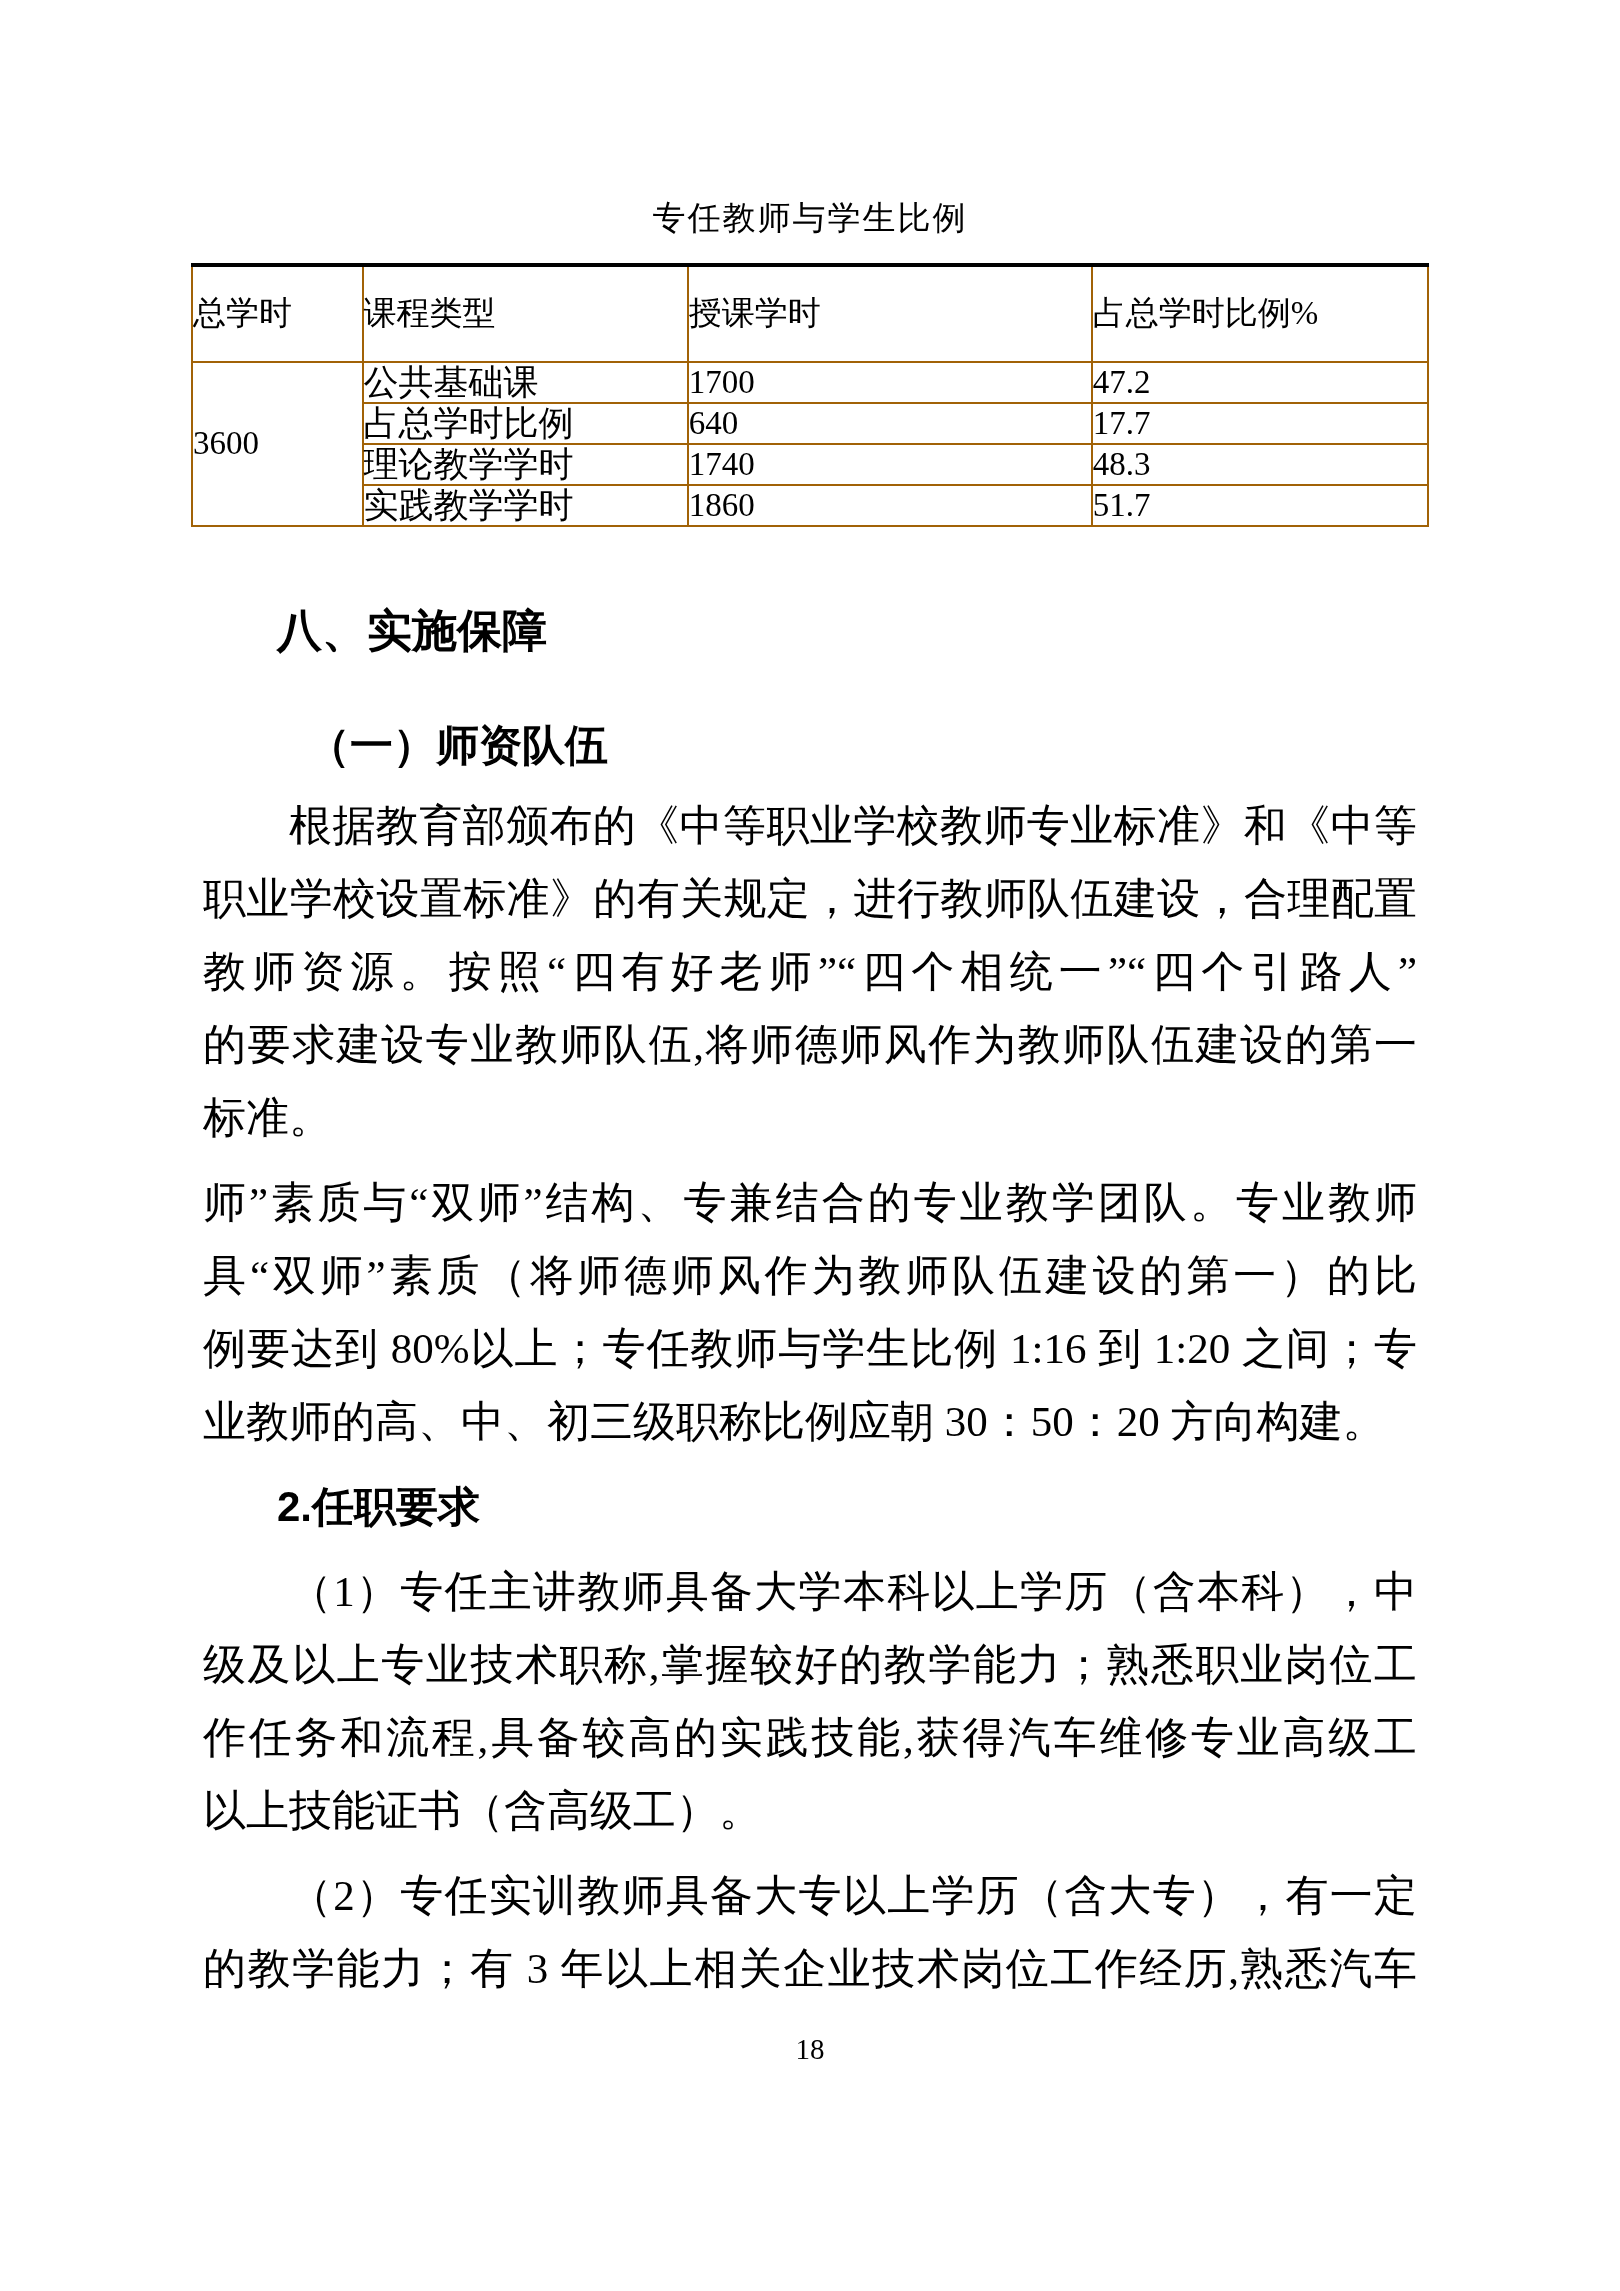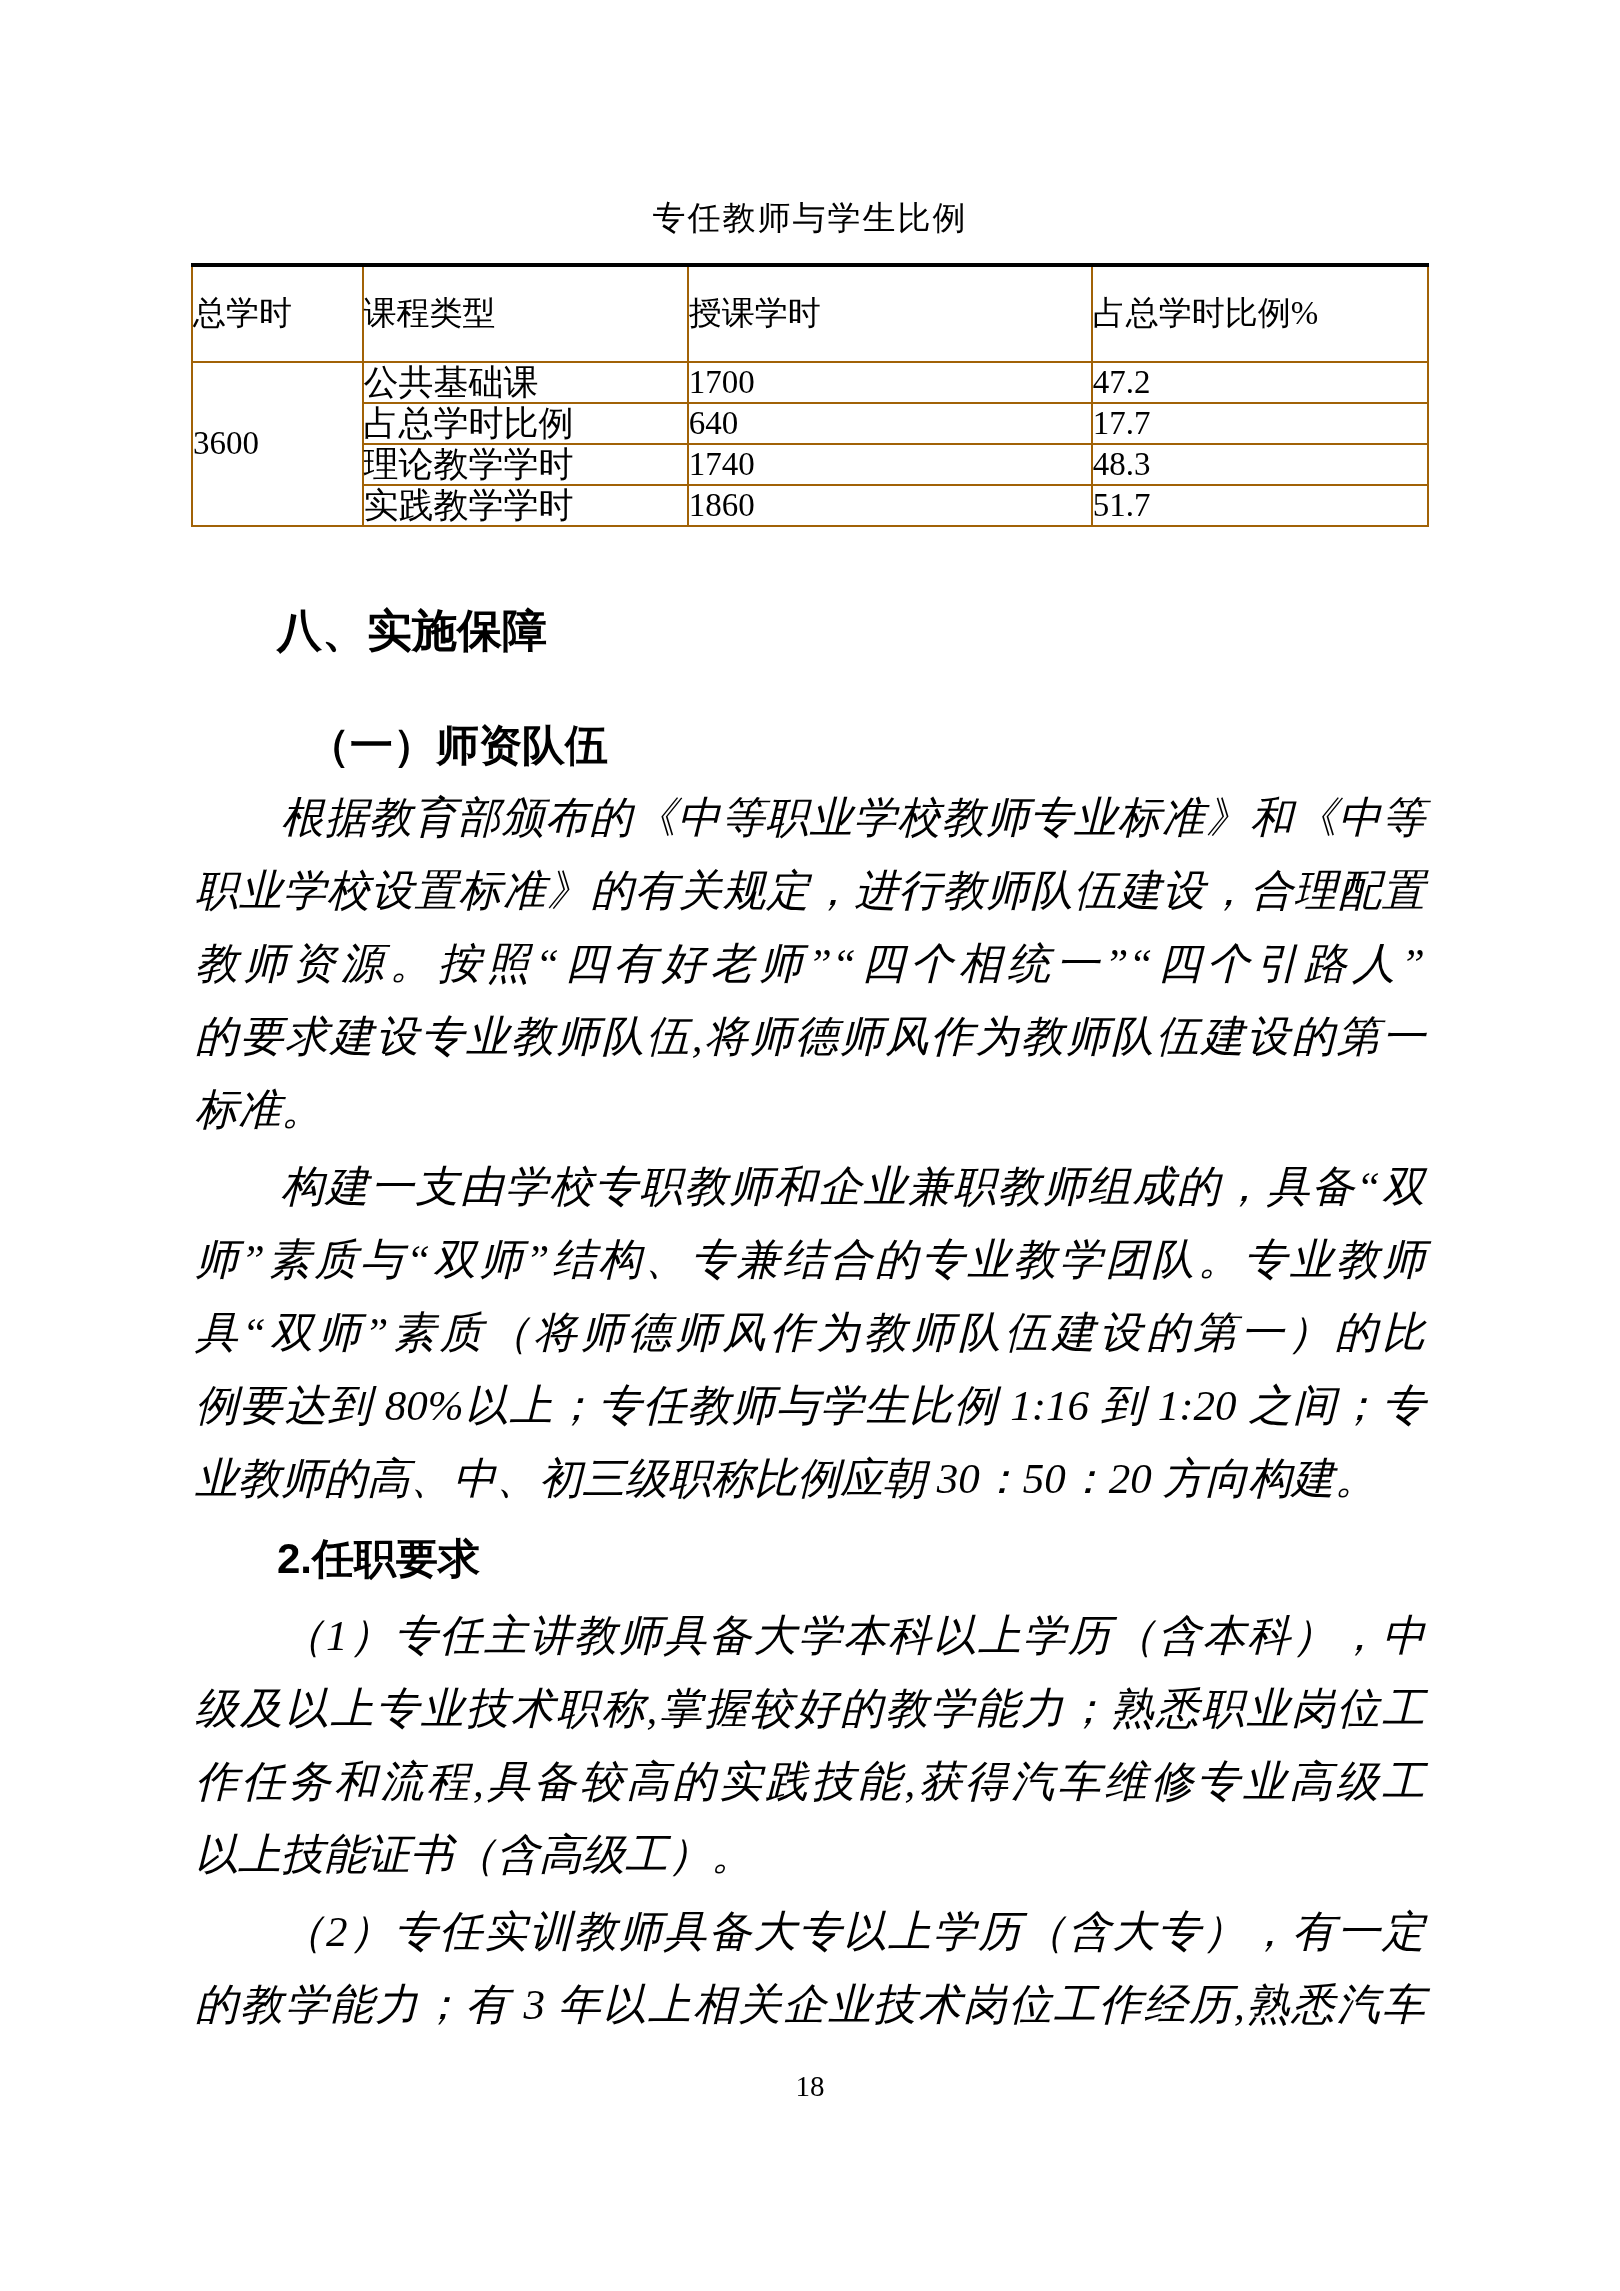--- a/index.html
+++ b/index.html
@@ -52,21 +52,21 @@
     font-weight:bold;font-size:43px;line-height:63px;
   }
   .h-num{
     padding-left:86px;
     font-family:"Liberation Sans","DejaVu Sans",sans-serif;
     font-weight:bold;font-size:42px;line-height:73px;
     margin-top:7.8px;
   }
 
   
-  .para{margin:4px;font-style:italic;}
+  .para{margin:12px;}
   .doc-line{
     font-size:43px;line-height:73px;
     text-align:justify;text-align-last:justify;
     white-space:nowrap;
   }
   .doc-line.indent{text-indent:86px;}
   .doc-line.last{text-align-last:left;white-space:normal;}
 
   
   .page-num{
@@ -127,21 +127,20 @@
   <div class="para">
     <div class="doc-line indent">根据教育部颁布的《中等职业学校教师专业标准》和《中等</div>
     <div class="doc-line">职业学校设置标准》的有关规定，进行教师队伍建设，合理配置</div>
     <div class="doc-line">教师资源。按照“四有好老师”“四个相统一”“四个引路人”</div>
     <div class="doc-line">的要求建设专业教师队伍,将师德师风作为教师队伍建设的第一</div>
     <div class="doc-line last">标准。</div>
   </div>
 
 
   <div class="para">
-    <div class="doc-line indent">构建一支由学校专职教师和企业兼职教师组成的，具备“双</div>
     <div class="doc-line">师”素质与“双师”结构、专兼结合的专业教学团队。专业教师</div>
     <div class="doc-line">具“双师”素质（将师德师风作为教师队伍建设的第一）的比</div>
     <div class="doc-line">例要达到 80%以上；专任教师与学生比例 1:16 到 1:20 之间；专</div>
     <div class="doc-line last">业教师的高、中、初三级职称比例应朝 30：50：20 方向构建。</div>
   </div>
 
   <div class="h-num">2.任职要求</div>
 
   <div class="para">
     <div class="doc-line indent">（1）专任主讲教师具备大学本科以上学历（含本科），中</div>

